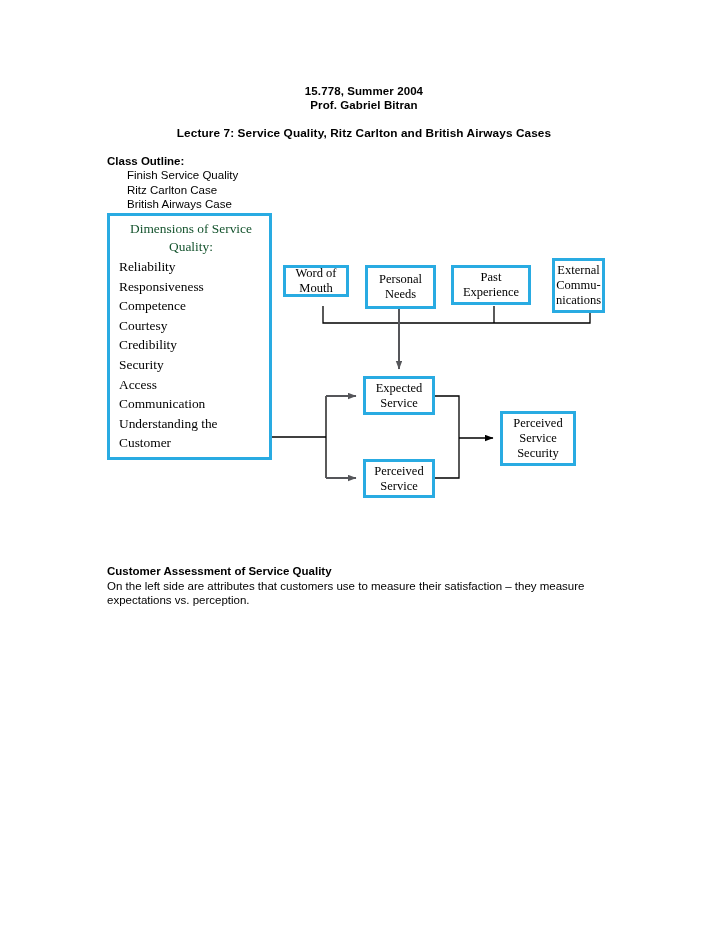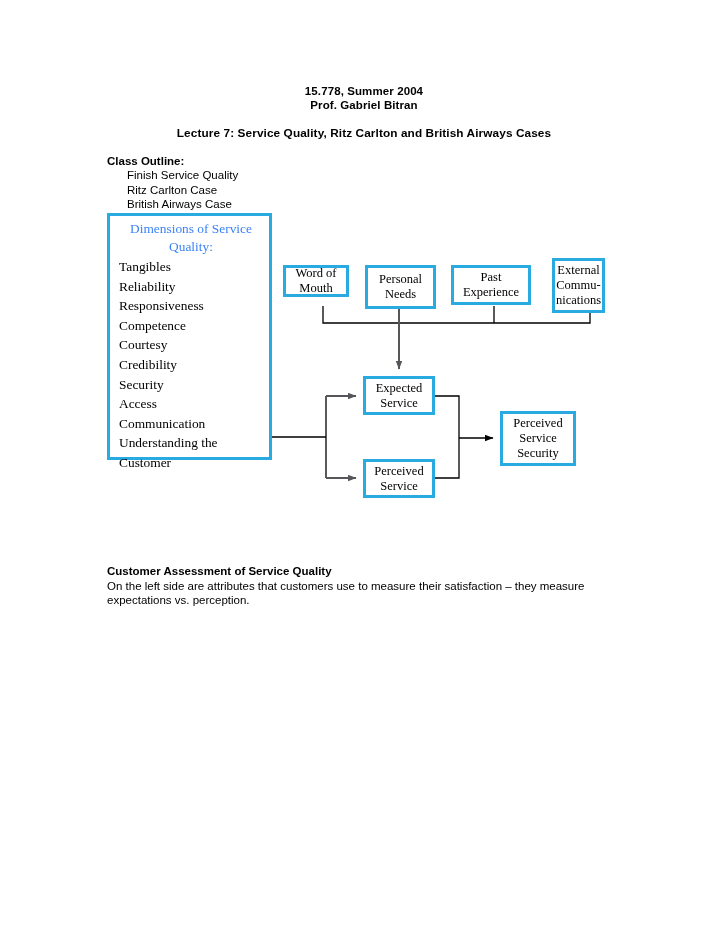--- a/index.html
+++ b/index.html
@@ -79,21 +79,21 @@
     top: 213px;
     width: 165px;
     height: 247px;
     display: block;
     text-align: left;
     padding: 4px 6px 4px 9px;
     font-size: 13.4px;
     line-height: 19.6px;
   }
   #box-dimensions .dim-title {
-    color: #3b82f6;
+    color: #14532d;
     text-align: center;
     display: block;
     line-height: 18px;
     margin-bottom: 1px;
   }
   #box-dimensions .dim-item { display: block; white-space: nowrap; }
 
   
   #box-word-of-mouth { left: 283px; top: 265px; width: 66px;  height: 32px; }
   #box-personal-needs{ left: 365px; top: 265px; width: 71px;  height: 44px; }
@@ -176,21 +176,20 @@
         <path d="M435,396 L459,396 L459,478 L435,478"></path>
         <path d="M459,438 L493,438" marker-end="url(#ar-black)"></path>
       </g>
     </svg>
 
     <div class="cbox" id="box-dimensions">
       <span class="dim-title">
         <span>Dimensions of Service</span><br>
         <span>Quality:</span>
       </span>
-      <span class="dim-item">Tangibles</span>
       <span class="dim-item">Reliability</span>
       <span class="dim-item">Responsiveness</span>
       <span class="dim-item">Competence</span>
       <span class="dim-item">Courtesy</span>
       <span class="dim-item">Credibility</span>
       <span class="dim-item">Security</span>
       <span class="dim-item">Access</span>
       <span class="dim-item">Communication</span>
       <span class="dim-item">Understanding the</span>
       <span class="dim-item">Customer</span>

